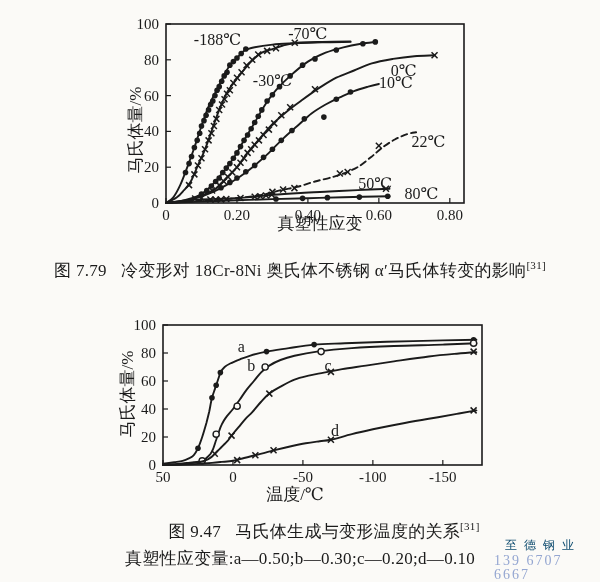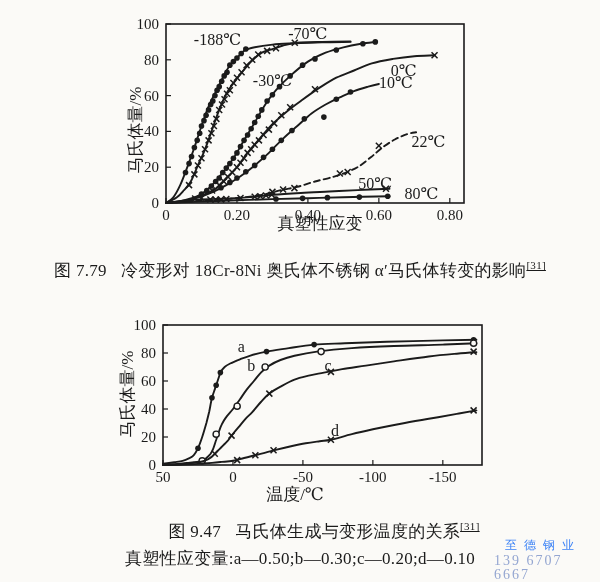--- a/index.html
+++ b/index.html
@@ -11,26 +11,26 @@
   .page svg{position:absolute;left:0;top:0;width:600px;height:582px;}
   svg text{fill:#1b1b1b;}
   .tick{font-family:"Liberation Serif","DejaVu Serif",serif;font-size:15px;}
   .axis-title{font-family:"Liberation Serif","DejaVu Serif",serif;font-size:17px;}
   .series-label{font-family:"Liberation Serif","DejaVu Serif",serif;font-size:16px;}
   .caption{
     position:absolute;left:0;width:600px;text-align:center;
     font-size:17px;letter-spacing:0.3px;white-space:nowrap;
   }
   .caption .figlab{margin-right:14px;}
-  .caption sup{font-size:11px;text-decoration:underline;}
+  .caption sup{font-size:11px;}
   #caption-1{top:259px;}
   #caption-2{top:520px;margin-left:24px;}
   #caption-2-note{top:547px;font-size:17px;}
   .watermark{position:absolute;text-align:left;line-height:1;}
-  #wm-line1{top:539px;left:505px;font-size:12px;letter-spacing:7px;color:#3b82f6;}
+  #wm-line1{top:539px;left:505px;font-size:12px;letter-spacing:7px;color:#0c4a6e;}
   #wm-line2{top:554px;left:494px;font-size:14px;letter-spacing:2px;color:#94a6d1;}
 </style>
 </head>
 <body>
 
 <div class="page">
 
   <svg viewBox="0 0 600 582">
     <g>
         <rect x="166" y="24" width="298" height="179" fill="none" stroke="#1b1b1b" stroke-width="1.6"></rect>

